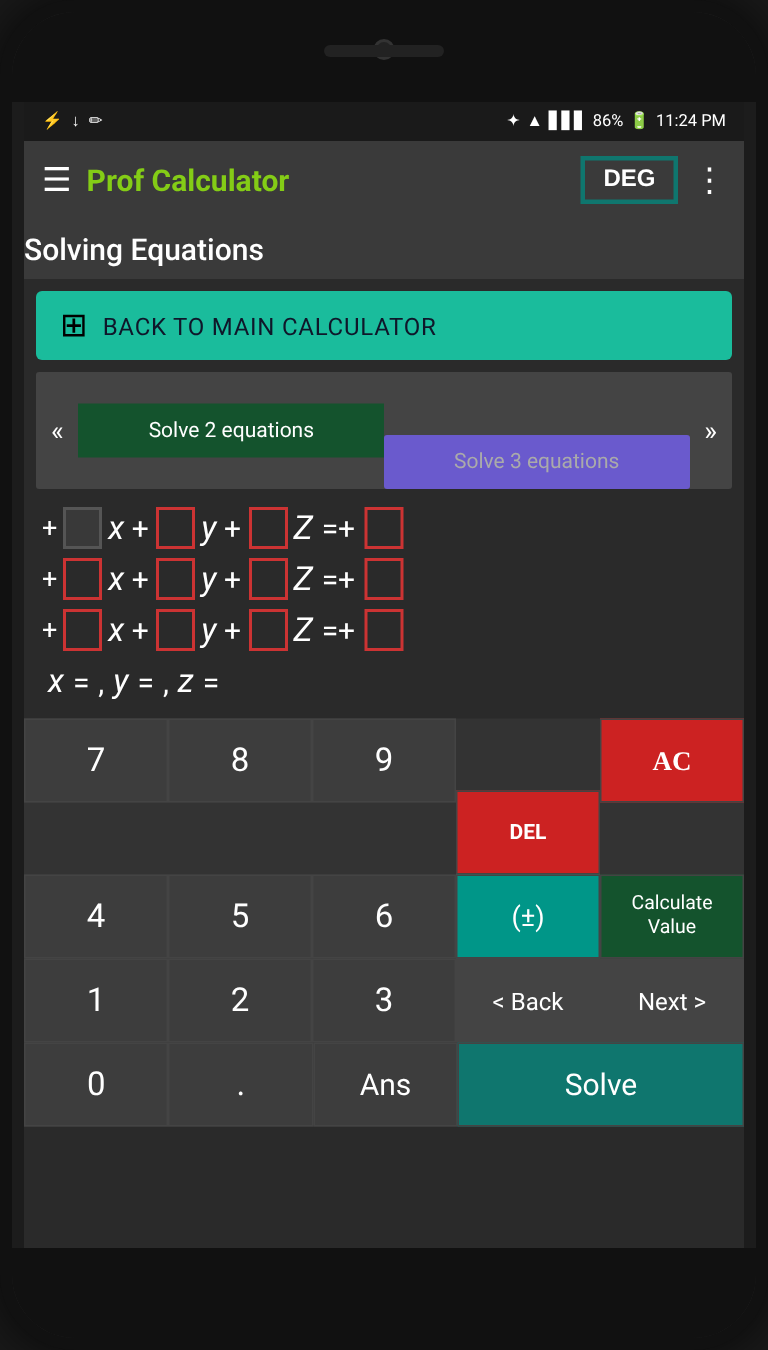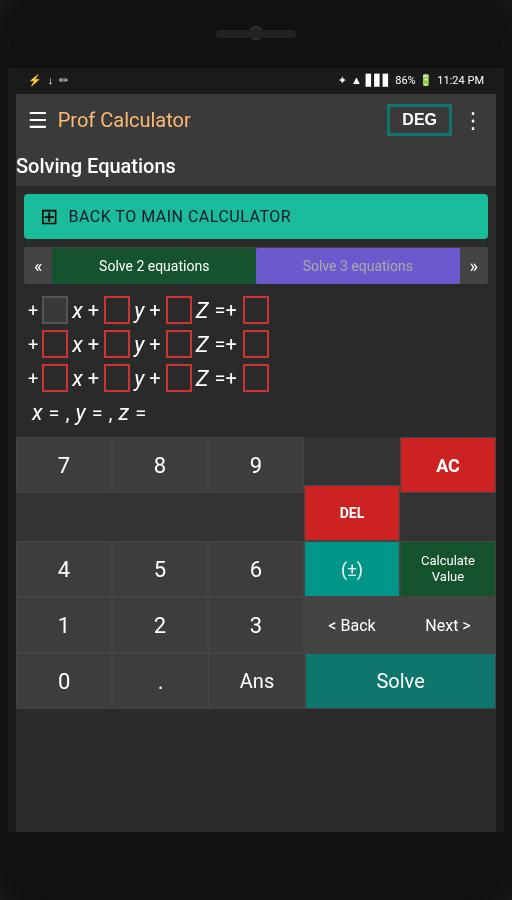--- a/index.html
+++ b/index.html
@@ -104,23 +104,23 @@
       align-items: center;
       padding: 0 12px;
       gap: 10px;
     }
     .toolbar-menu {
       color: white;
       font-size: 22px;
       cursor: pointer;
     }
     .toolbar-title {
-      color: #fdba74;
-      font-size: 20px;
-      font-weight: 400;
+      color: #84cc16;
+      font-size: 20px;
+      font-weight: 700;
       flex: 1;
     }
     .toolbar-deg {
       border: 3px solid #0f766e;
       color: white;
       padding: 4px 12px;
       font-size: 16px;
       font-weight: bold;
       background: transparent;
       cursor: pointer;
@@ -184,20 +184,21 @@
       cursor: pointer;
     }
     .tab-item.active {
       color: white;
       background: #14532d;
     }
     .tab-item.inactive {
       color: #aaa;
       background: #6a5acd;
       border-radius: 2px;
+      margin-top: 42px;
     }
     
     .equations-area {
       padding: 6px 12px;
       background: #2a2a2a;
     }
     .equation-row {
       display: flex;
       align-items: center;
       margin: 6px 0;
@@ -276,20 +277,21 @@
     .key.del {
       background: #cc2222;
       font-size: 14px;
       font-weight: bold;
       margin-top: 48px;
     }
     .key.ac {
       background: #cc2222;
       font-size: 18px;
       font-weight: bold;
+      font-family: Liberation Serif, serif;
     }
     .key.plus-minus {
       background: #009688;
       font-size: 18px;
     }
     .key.calc-value {
       background: #14532d;
       font-size: 13px;
       text-align: center;
       line-height: 1.2;

